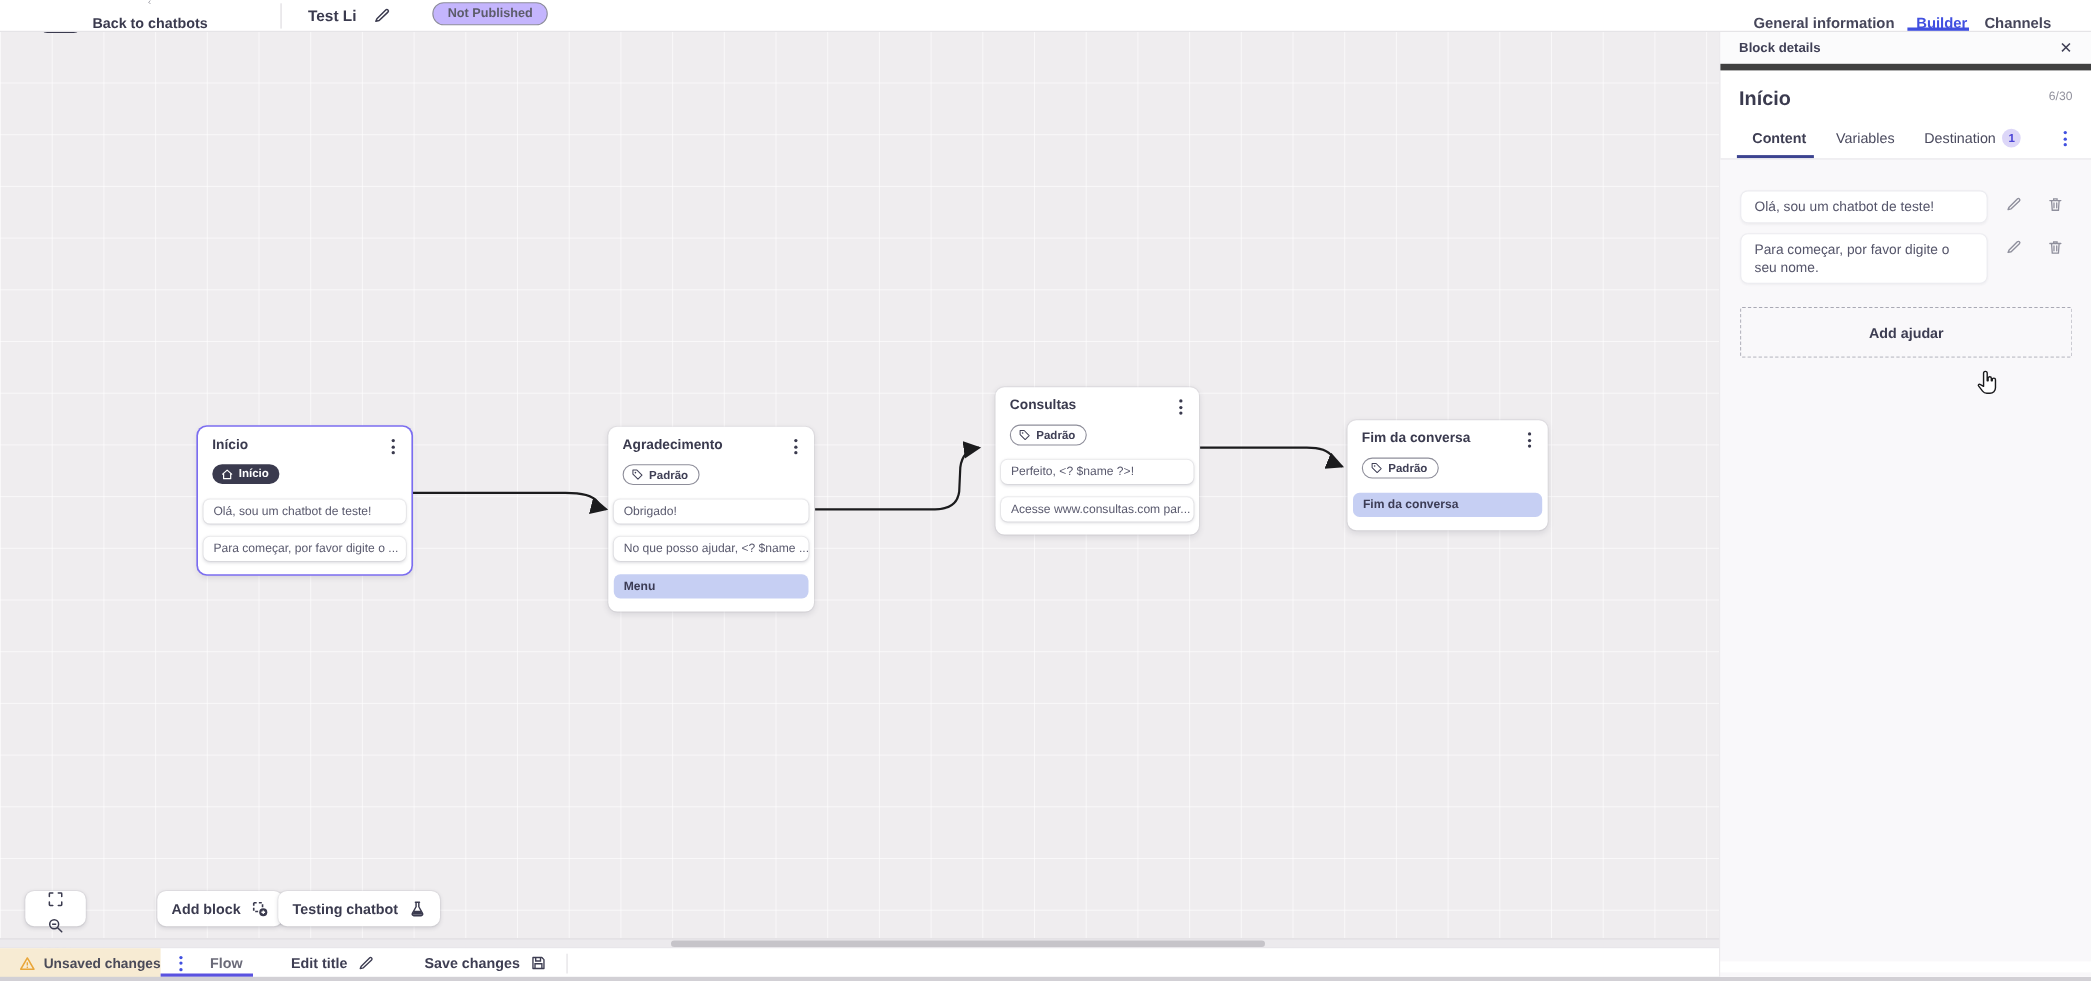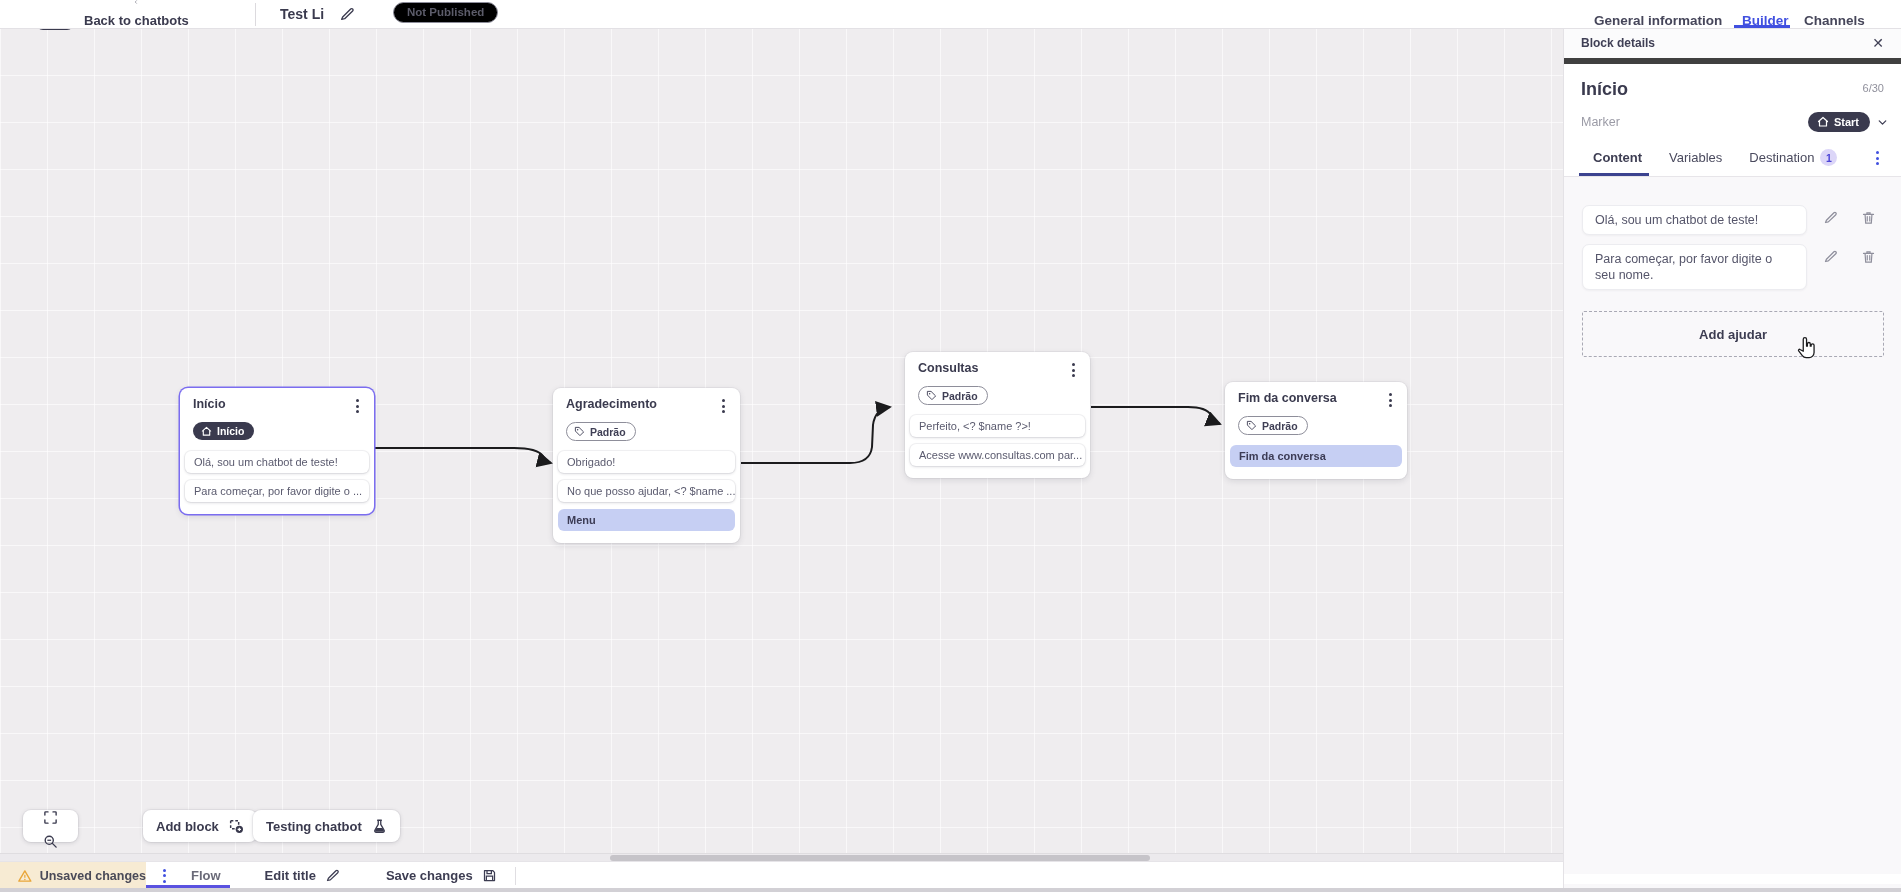--- a/index.html
+++ b/index.html
@@ -10,21 +10,21 @@
   .topbar{position:absolute;left:0;top:0;width:1901px;height:28px;background:#fff;
           border-bottom:1px solid #e3e1e5;z-index:30;}
   .logo{position:absolute;left:36px;top:-6px;width:34px;height:32px;border:2px solid #3a3a4e;
         border-radius:7px;display:flex;align-items:flex-end;justify-content:center;background:#fff;}
   .back{position:absolute;left:84px;top:0;height:28px;display:flex;align-items:center;gap:9px;cursor:pointer;flex-direction:column;}
   .back-label{font-size:13px;font-weight:700;color:#3a3a4e;}
   .tb-divider{position:absolute;left:255px;top:3px;height:23px;width:1px;background:#dcdade;}
   .titlegrp{position:absolute;left:280px;top:0;height:28px;display:flex;align-items:center;gap:15px;}
   .bot-title{font-size:14px;font-weight:700;color:#3a3a4e;}
   .status-pill{position:absolute;left:393px;top:2px;height:19px;line-height:19px;padding:0 13px;
-               border:1.5px solid #8d8d9a;border-radius:12px;font-size:11.5px;font-weight:600;color:#5c5c6a;background:#000000;}
+               border:1.5px solid #8d8d9a;border-radius:12px;font-size:11.5px;font-weight:600;color:#5c5c6a;background:#c4b5fd;}
   .top-tabs{position:absolute;top:0;height:28px;display:flex;align-items:flex-end;}
   .top-tab{font-size:13.5px;font-weight:600;color:#46465a;cursor:pointer;}
   .top-tab.active{color:#4150e0;font-weight:700;}
   .builder-underline{position:absolute;left:1734px;top:25px;width:56px;height:3px;background:#4150e0;z-index:31;}
   
   .canvas{position:absolute;left:0;top:28px;width:1563px;height:825px;background-color:#efedef;
           background-image:linear-gradient(to right,rgba(255,255,255,.6) 1px,transparent 1px),
                            linear-gradient(to bottom,rgba(255,255,255,.6) 1px,transparent 1px);
           background-size:47px 47px;}
   .edges{position:absolute;left:0;top:0;width:1901px;height:892px;pointer-events:none;z-index:5;}
@@ -36,21 +36,21 @@
   .node-head{display:flex;justify-content:space-between;align-items:flex-start;padding:0 7px 0 8px;height:18px;}
   .node-title{font-size:12.5px;font-weight:700;color:#3a3a4e;white-space:nowrap;}
   .kebab{display:flex;flex-direction:column;gap:2.5px;padding:2px 3px;cursor:pointer;}
   .kebab i{width:3px;height:3px;border-radius:50%;background:#3a3a4e;}
   .kebab.blue i{background:#4150e0;}
   .tag-row{margin:7px 0 10px;padding:0 8px;}
   .pill-dark{display:inline-flex;align-items:center;gap:5px;background:#3a3a4e;color:#fff;
              font-size:10.5px;font-weight:700;padding:3px 10px 3px 8px;border-radius:10px;}
   .pill-outline{display:inline-flex;align-items:center;gap:5px;border:1px solid #8e8e9a;color:#3f3f55;
              background:#fff;font-size:10.5px;font-weight:600;padding:2.5px 9px 2.5px 7px;border-radius:10px;}
-  .node-card{background:#fff;border-radius:6px;margin:0 0 7px;padding:5px 9px;font-size:11px;color:#5a5a6e;
+  .node-card{background:#fff;border-radius:6px;margin:12px 0 7px;padding:5px 9px;font-size:11px;color:#5a5a6e;
              box-shadow:0 0 0 1px rgba(40,40,60,.05),0 1px 3px rgba(40,40,60,.16);
              white-space:nowrap;overflow:hidden;text-overflow:clip;}
   .node-card.highlight{background:#c6cff3;color:#3c3c55;font-weight:700;box-shadow:none;}
   
   .ctl-card{position:absolute;top:810px;height:32px;background:#fff;border-radius:8px;z-index:8;
             box-shadow:0 0 0 1px rgba(60,60,80,.05),0 1px 4px rgba(60,60,80,.18);
             display:flex;align-items:center;cursor:pointer;}
   .ctl-zoom{left:23px;padding:0 11px;gap:9px;flex-direction:column;}
   .zoom-val{font-size:13px;font-weight:700;color:#3a3a4e;}
   .ctl-add{left:143px;padding:0 13px;gap:9px;}
@@ -296,34 +296,20 @@
 
   <div class="panel">
     <div class="panel-header">
       <span class="panel-header-label">Block details</span>
       <span class="close-x">✕</span>
     </div>
     <div class="title-row">
       <span class="block-title">Início</span>
       <span class="counter">6/30</span>
     </div>
-    <div class="marker-row">
-      <span class="marker-label">Marker</span>
-      <span class="marker-right">
-        <span class="start-pill">
-          <svg width="12" height="12" viewBox="0 0 24 24">
-              <path d="M3 11 L12 3 L21 11 M5 10 V20 H19 V10" fill="none" stroke="#fff" stroke-width="2.4" stroke-linecap="round" stroke-linejoin="round"></path>
-            </svg>
-          <span>Start</span>
-        </span>
-        <svg width="13" height="13" viewBox="0 0 24 24">
-            <path d="M6 9l6 6 6-6" fill="none" stroke="#3f3f55" stroke-width="2.4" stroke-linecap="round" stroke-linejoin="round"></path>
-          </svg>
-      </span>
-    </div>
     <div class="panel-tabs">
       <span class="panel-tab active">Content</span>
       <span class="panel-tab">Variables</span>
       <span class="panel-tab">
         <span>Destination</span>
         <span class="tab-badge">1</span>
       </span>
       <span class="kebab blue">
           <i></i>
           <i></i>

